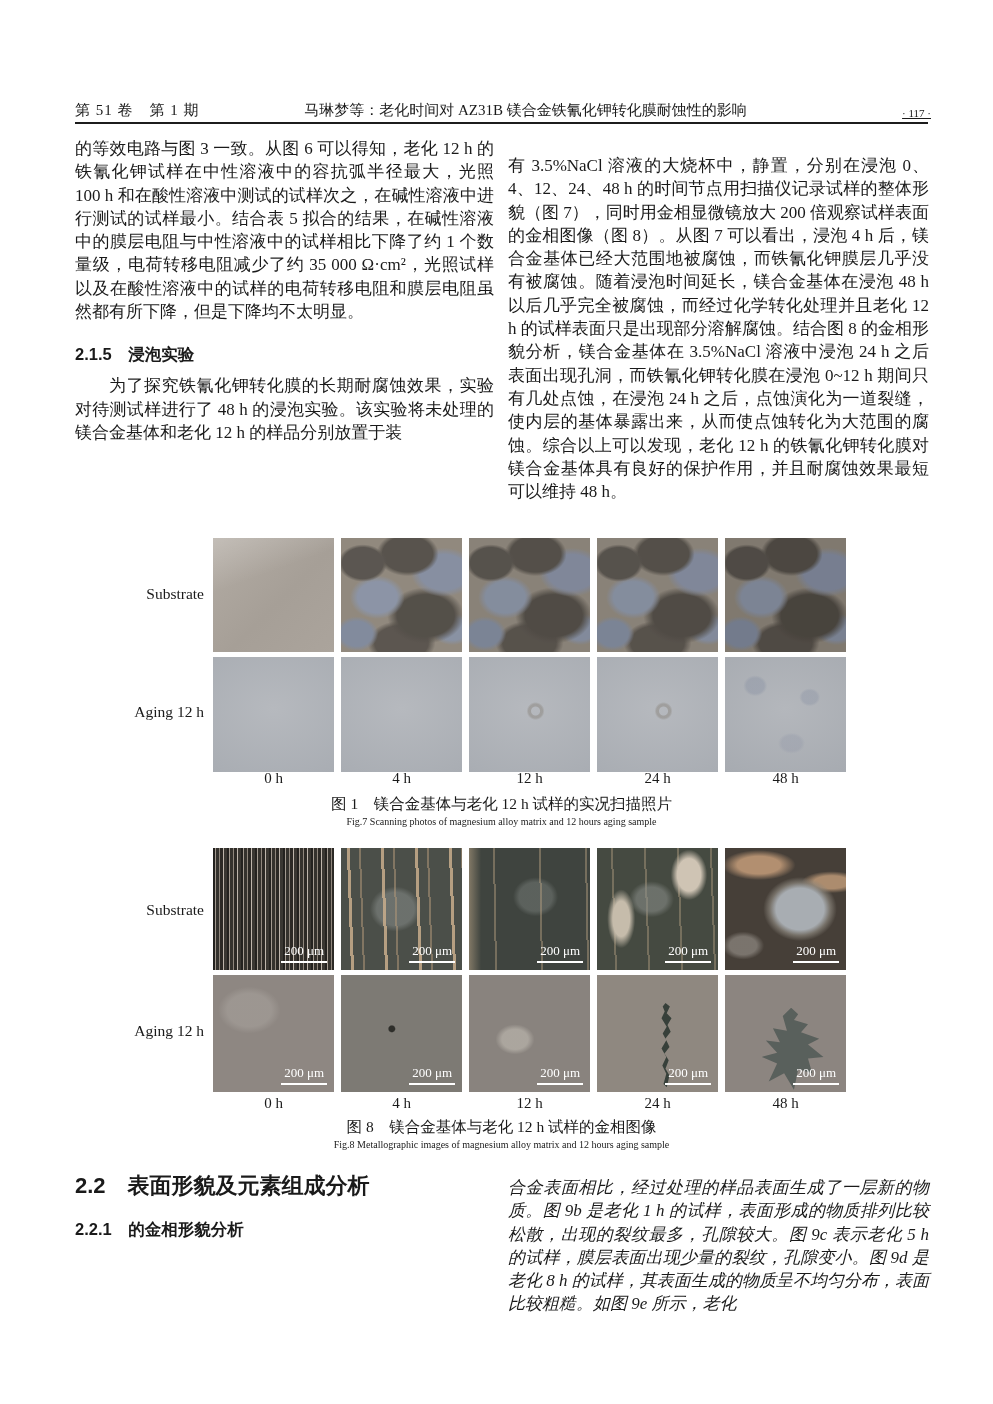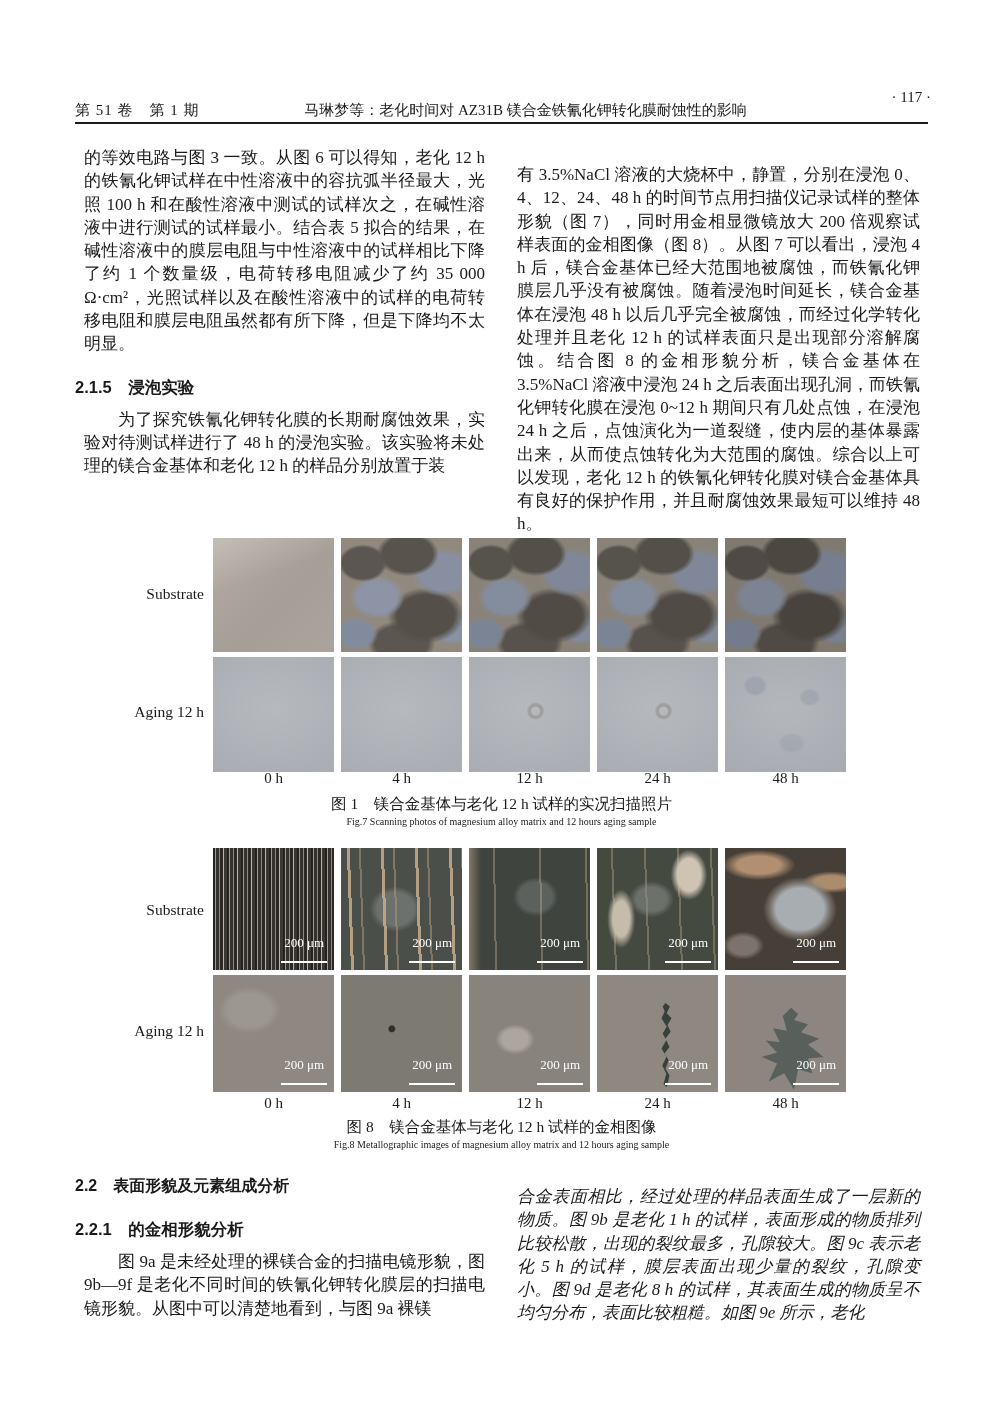--- a/index.html
+++ b/index.html
@@ -5,46 +5,46 @@
   html,body{margin:0;padding:0;}
   body{
     width:993px;height:1404px;position:relative;background:#ffffff;
     font-family:"Liberation Serif","DejaVu Serif",serif;color:#1a1a1a;
     overflow:hidden;
   }
   .abs{position:absolute;}
   
   .hdr-l{left:75px;top:101px;font-size:15px;letter-spacing:1px;}
   .hdr-c{left:75px;top:101px;width:853px;text-align:center;font-size:15px;padding-left:48px;box-sizing:border-box;}
-  .hdr-r{right:62px;top:89px;font-size:15px;}
+  .hdr-r{right:62px;top:107px;font-size:11px;text-decoration:underline;}
   .hdr-rule{left:75px;top:122px;width:853px;height:2px;background:#1c1c1c;}
   
   .col{font-size:17px;line-height:23.3px;text-align:justify;}
-  .col p{margin:9px;}
+  .col p{margin:0;}
   .col p.ind{text-indent:2em;}
   .col-left{left:75px;top:137px;width:419px;}
   .col-right{left:508px;top:154px;width:421px;}
   .col-left-b{left:75px;top:1174px;width:419px;}
   .col-right-b{left:508px;top:1176px;width:421px;font-style:italic;}
   h2.sec{font-family:"Liberation Sans","DejaVu Sans",sans-serif;font-weight:bold;
-         font-size:16px;margin:0 0 11px 0;line-height:24px;}
+         font-size:22px;margin:0 0 11px 0;line-height:24px;}
   h3.sec{font-family:"Liberation Sans","DejaVu Sans",sans-serif;font-weight:bold;
          font-size:16.5px;margin:20px 0 8px 0;line-height:23px;}
   
   .grid{position:absolute;left:213px;display:grid;grid-template-columns:repeat(5,121px);column-gap:7px;row-gap:5px;}
   #fig7-grid{top:538px;grid-template-rows:114px 115px;}
   #fig8-grid{top:848px;grid-template-rows:122px 117px;}
   .cell{position:relative;overflow:hidden;}
   .rowlab{font-size:15.5px;text-align:right;width:138px;left:66px;}
   .collab{font-size:15px;text-align:center;width:121px;}
   .cap-cn{left:75px;width:853px;text-align:center;font-size:15.5px;}
   .cap-en{left:75px;width:853px;text-align:center;font-size:10px;}
   
   .scale{position:absolute;right:7px;bottom:7px;color:#ffffff;font-size:13px;
-         border-bottom:2px solid #ffffff;padding:0 3px 11px 3px;line-height:14px;}
+         border-bottom:2px solid #ffffff;padding:0 3px 3px 3px;line-height:14px;}
   
   .grain{background-image:repeating-linear-gradient(45deg,rgba(255,255,255,0.05) 0 1px,rgba(0,0,0,0.06) 1px 2px),
           repeating-linear-gradient(-45deg,rgba(255,255,255,0.04) 0 1px,rgba(0,0,0,0.05) 1px 3px);}
   
   .f7a1{background:linear-gradient(160deg,rgba(255,255,255,0.22),transparent 35%),
         linear-gradient(135deg,#b3aca4,#a69f97 55%,#aba49c);}
   .f7a-corr{background:
     radial-gradient(34px 26px at 18% 22%,#5e5953 0 60%,transparent 72%),
     radial-gradient(42px 30px at 55% 14%,#5b564f 0 60%,transparent 74%),
     radial-gradient(46px 34px at 85% 30%,#8b93a6 0 52%,transparent 72%),
@@ -179,18 +179,17 @@
 <div class="abs collab" style="left:469px;top:1095px;">12 h</div>
 <div class="abs collab" style="left:597px;top:1095px;">24 h</div>
 <div class="abs collab" style="left:725px;top:1095px;">48 h</div>
 
 <div class="abs cap-cn" style="top:1117px;">图 8　镁合金基体与老化 12 h 试样的金相图像</div>
 <div class="abs cap-en" style="top:1139px;">Fig.8 Metallographic images of magnesium alloy matrix and 12 hours aging sample</div>
 
 <div class="abs col col-left-b">
   <h2 class="sec">2.2　表面形貌及元素组成分析</h2>
   <h3 class="sec">2.2.1　的金相形貌分析</h3>
-  <p class="ind">图 9a 是未经处理的裸镁合金的扫描电镜形貌，图 9b—9f 是老化不同时间的铁氰化钾转化膜层的扫描电镜形貌。从图中可以清楚地看到，与图 9a 裸镁</p>
 </div>
 
 <div class="abs col col-right-b">
   <p>合金表面相比，经过处理的样品表面生成了一层新的物质。图 9b 是老化 1 h 的试样，表面形成的物质排列比较松散，出现的裂纹最多，孔隙较大。图 9c 表示老化 5 h 的试样，膜层表面出现少量的裂纹，孔隙变小。图 9d 是老化 8 h 的试样，其表面生成的物质呈不均匀分布，表面比较粗糙。如图 9e 所示，老化</p>
 </div>
 
 </body></html>

